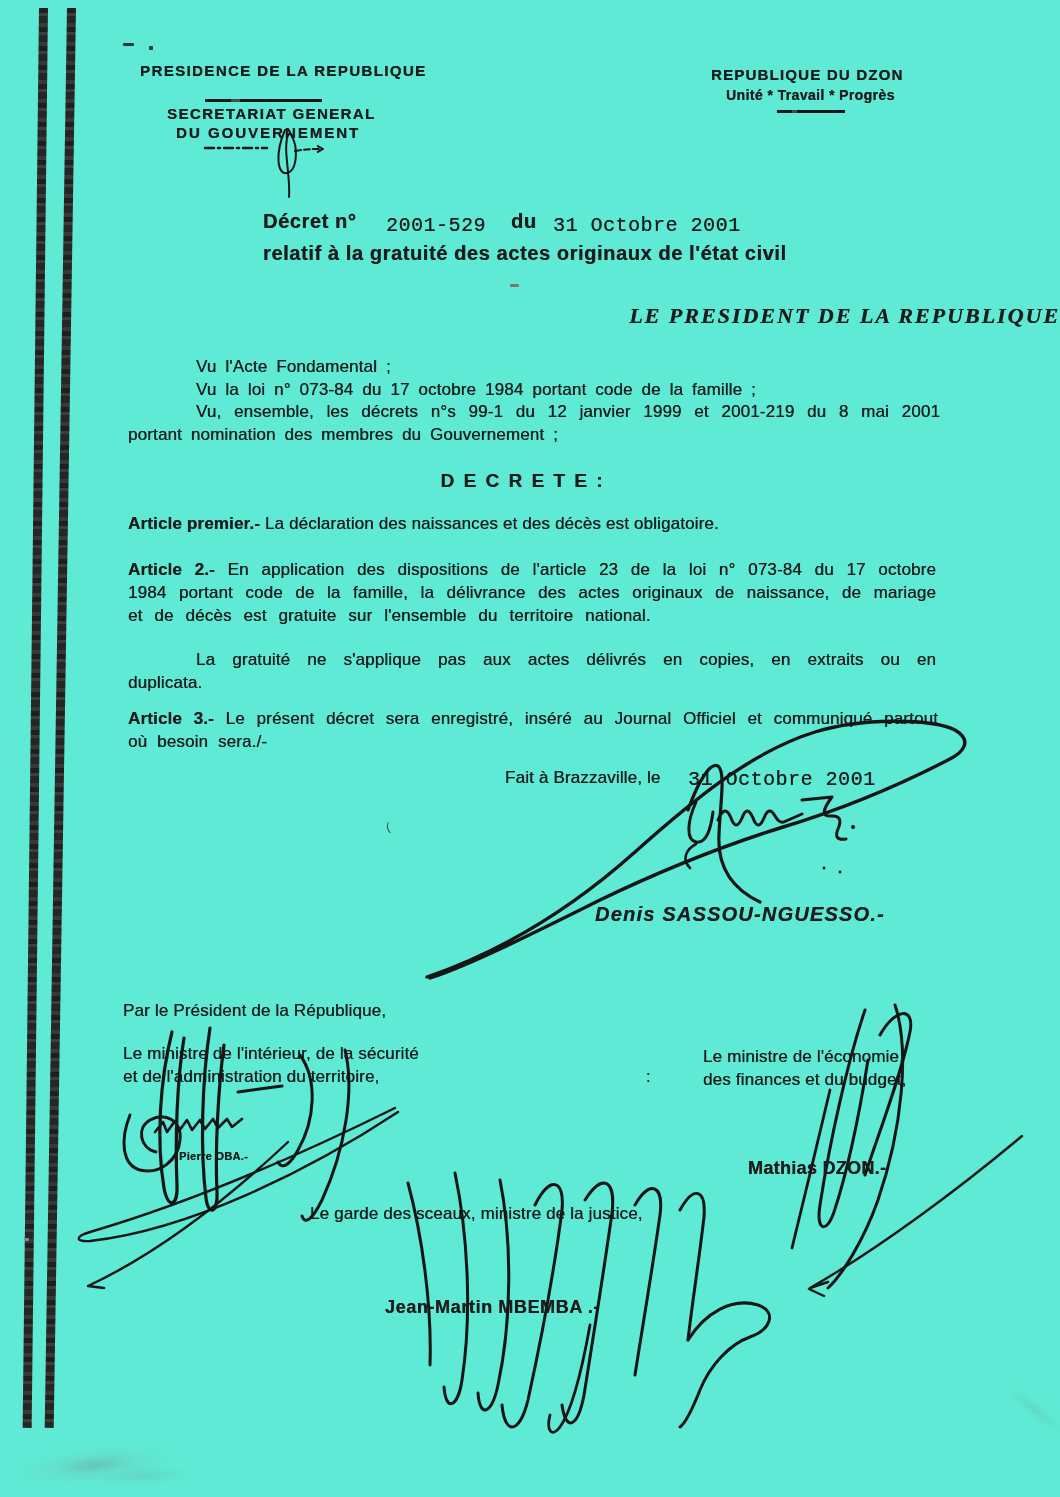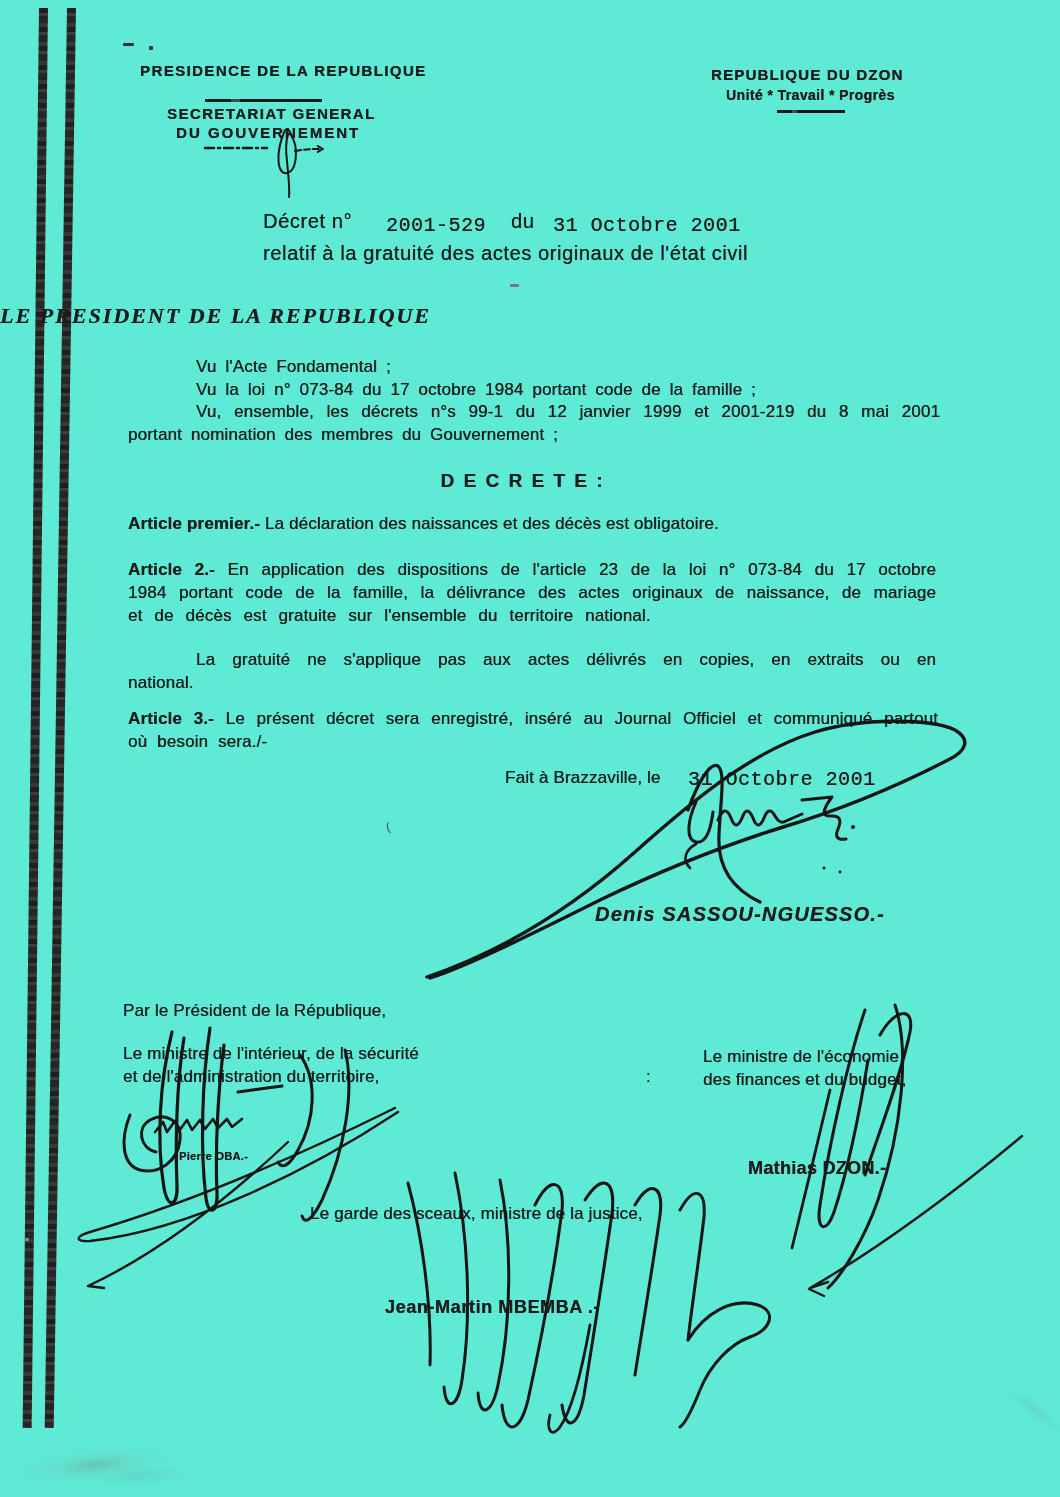--- a/index.html
+++ b/index.html
@@ -11,21 +11,21 @@
   
   .bar{position:absolute;top:8px;width:9px;height:1420px;transform-origin:top center;
        background:repeating-linear-gradient(180deg,#1f1f1f 0 5px,#3d3d3d 5px 8px,#262626 8px 15px,#383838 15px 19px);}
   #bar1{left:39px;transform:rotate(0.66deg);}
   #bar2{left:67px;transform:rotate(0.9deg);}
   
   .hl{font-size:15px;font-weight:bold;letter-spacing:1.4px;}
   .rule{position:absolute;height:3px;background:linear-gradient(90deg,#1a1a1a 0 22%,#4a4a4a 22% 30%,#171717 30% 100%);}
   .motto{font-size:14px;font-weight:bold;letter-spacing:.4px;}
   
-  .dec-b{font-size:20px;font-weight:normal;letter-spacing:.6px;}
+  .dec-b{font-size:20px;font-weight:bold;letter-spacing:.6px;}
   .pres-head{font-family:"Liberation Serif",serif;font-style:italic;font-weight:bold;
              font-size:22px;letter-spacing:2px;}
   
   .body-t{font-size:17px;line-height:22.5px;letter-spacing:.15px;}
   .block{position:absolute;left:128px;width:812px;margin:0;}
   .just{text-align:justify;text-align-last:left;}
   .ind{text-indent:68px;}
   .visa-p{margin:0;word-spacing:4px;}
   .art2{word-spacing:7px;line-height:23px;}
   .art3{word-spacing:5px;line-height:23px;}
@@ -70,34 +70,34 @@
   <div class="rule" style="left:777px;top:110px;width:68px;height:2.5px;"></div>
 
   <div>
     <span class="abs t dec-b" style="left:263px;top:210px;">Décret n°</span>
     <span class="abs t mono" style="left:386px;top:214px;">2001-529</span>
     <span class="abs t dec-b" style="left:511px;top:210px;">du</span>
     <span class="abs t mono" style="left:553px;top:214px;">31 Octobre 2001</span>
   </div>
   <div class="abs t dec-b" style="left:263px;top:242px;">relatif à la gratuité des actes originaux de l'état civil</div>
 
-  <div class="abs t pres-head" style="left:0;top:303px;width:1060px;text-align:left;">LE PRESIDENT DE LA REPUBLIQUE</div>
+  <div class="abs t pres-head" style="left:0;top:303px;width:1060px;text-align:right;">LE PRESIDENT DE LA REPUBLIQUE</div>
 
   <div class="abs body-t t" style="left:128px;top:356px;width:812px;">
     <p class="visa-p ind just">Vu l'Acte Fondamental ;</p>
     <p class="visa-p ind just">Vu la loi n° 073-84 du 17 octobre 1984 portant code de la famille ;</p>
     <p class="visa-p ind just">Vu, ensemble, les décrets n°s 99-1 du 12 janvier 1999 et 2001-219 du 8 mai 2001 portant nomination des membres du Gouvernement ;</p>
   </div>
 
   <div class="abs t decrete" style="left:0;top:470px;width:1045px;text-align:center;">D E C R E T E   :</div>
 
   <p class="block body-t t" style="top:513px;"><b>Article premier.-</b> <span>La déclaration des naissances et des décès est obligatoire.</span></p>
 
   <p class="block body-t t just art2" style="top:558px;width:808px;"><b>Article 2.-</b> <span>En application des dispositions de l'article 23 de la loi n° 073-84 du 17 octobre 1984 portant code de la famille, la délivrance des actes originaux de naissance, de mariage et de décès est gratuite sur l'ensemble du territoire national.</span></p>
-  <p class="block body-t t just art2 ind" style="top:648px;width:808px;">La gratuité ne s'applique pas aux actes délivrés en copies, en extraits ou en national.</p>
+  <p class="block body-t t just art2 ind" style="top:648px;width:808px;">La gratuité ne s'applique pas aux actes délivrés en copies, en extraits ou en duplicata.</p>
 
   <p class="block body-t t just art3" style="top:707px;width:810px;"><b>Article 3.-</b> <span>Le présent décret sera enregistré, inséré au Journal Officiel et communiqué partout où besoin sera./-</span></p>
 
   <div>
     <span class="abs t body-t" style="left:505px;top:767px;">Fait à Brazzaville, le</span>
     <span class="abs t mono" style="left:688px;top:768px;">31 Octobre 2001</span>
   </div>
 
   <div class="abs" style="left:386px;top:820px;font-size:12px;color:#444;transform:rotate(-12deg);">(</div>
 

